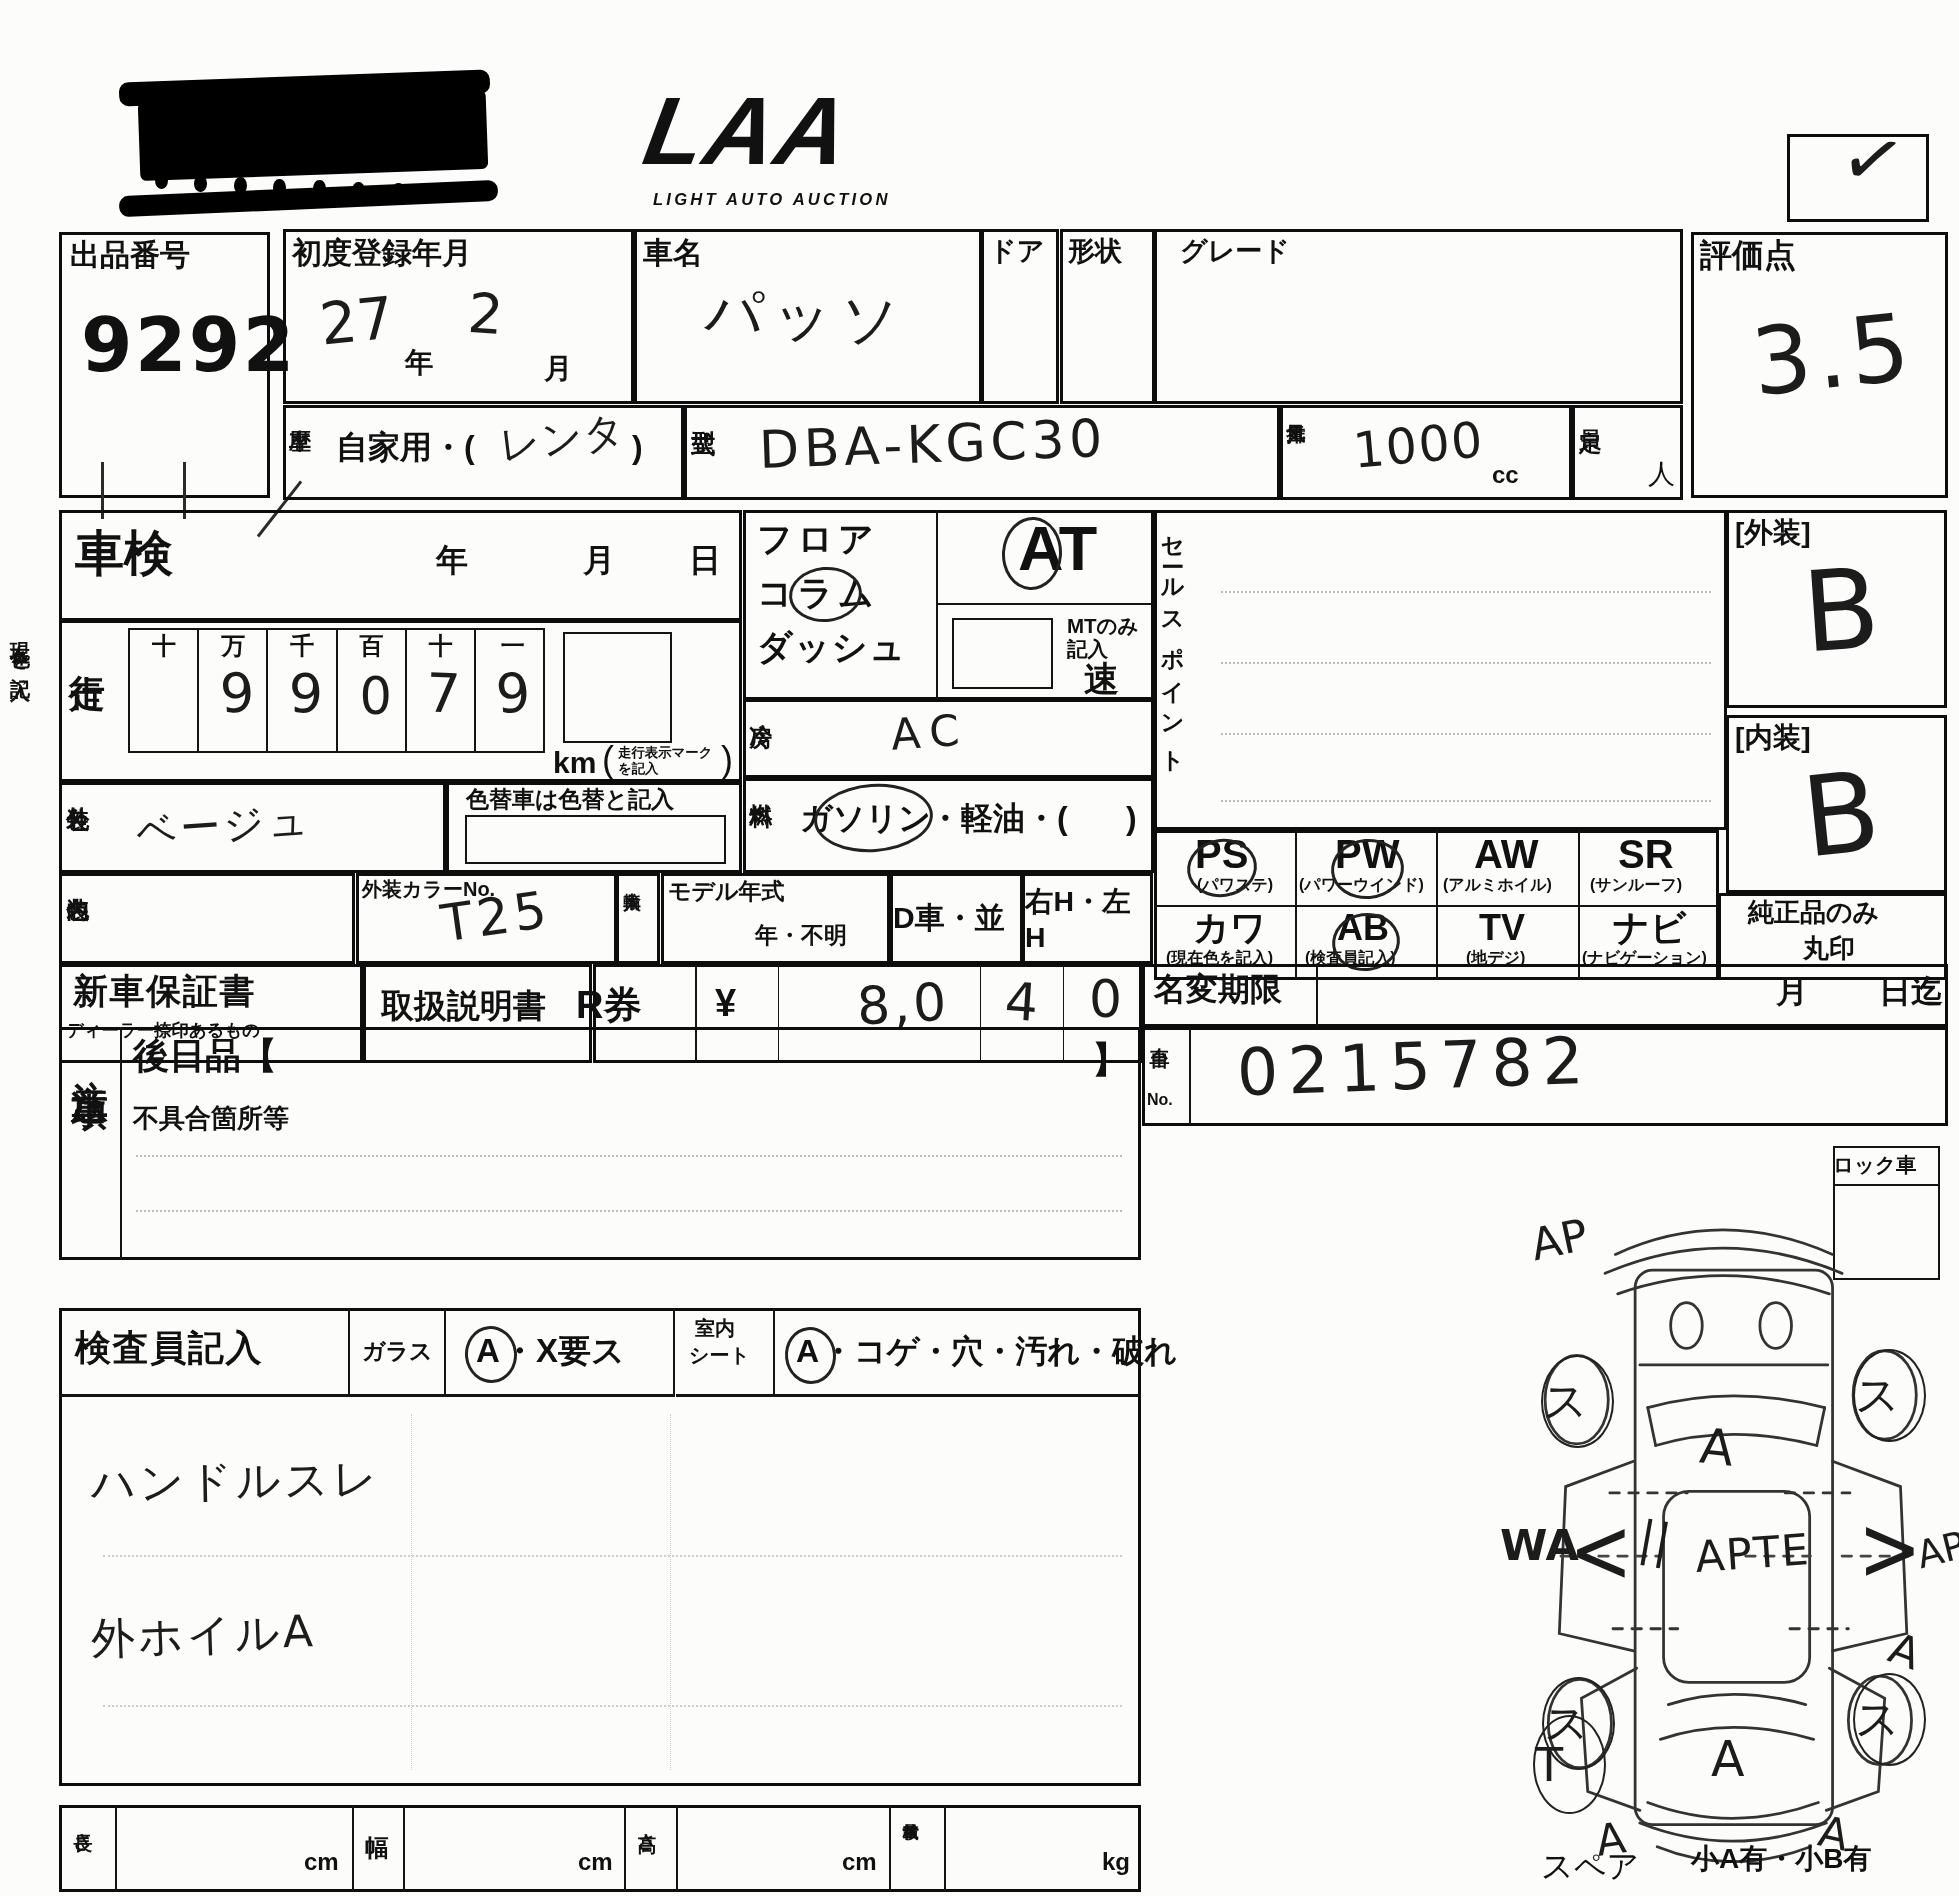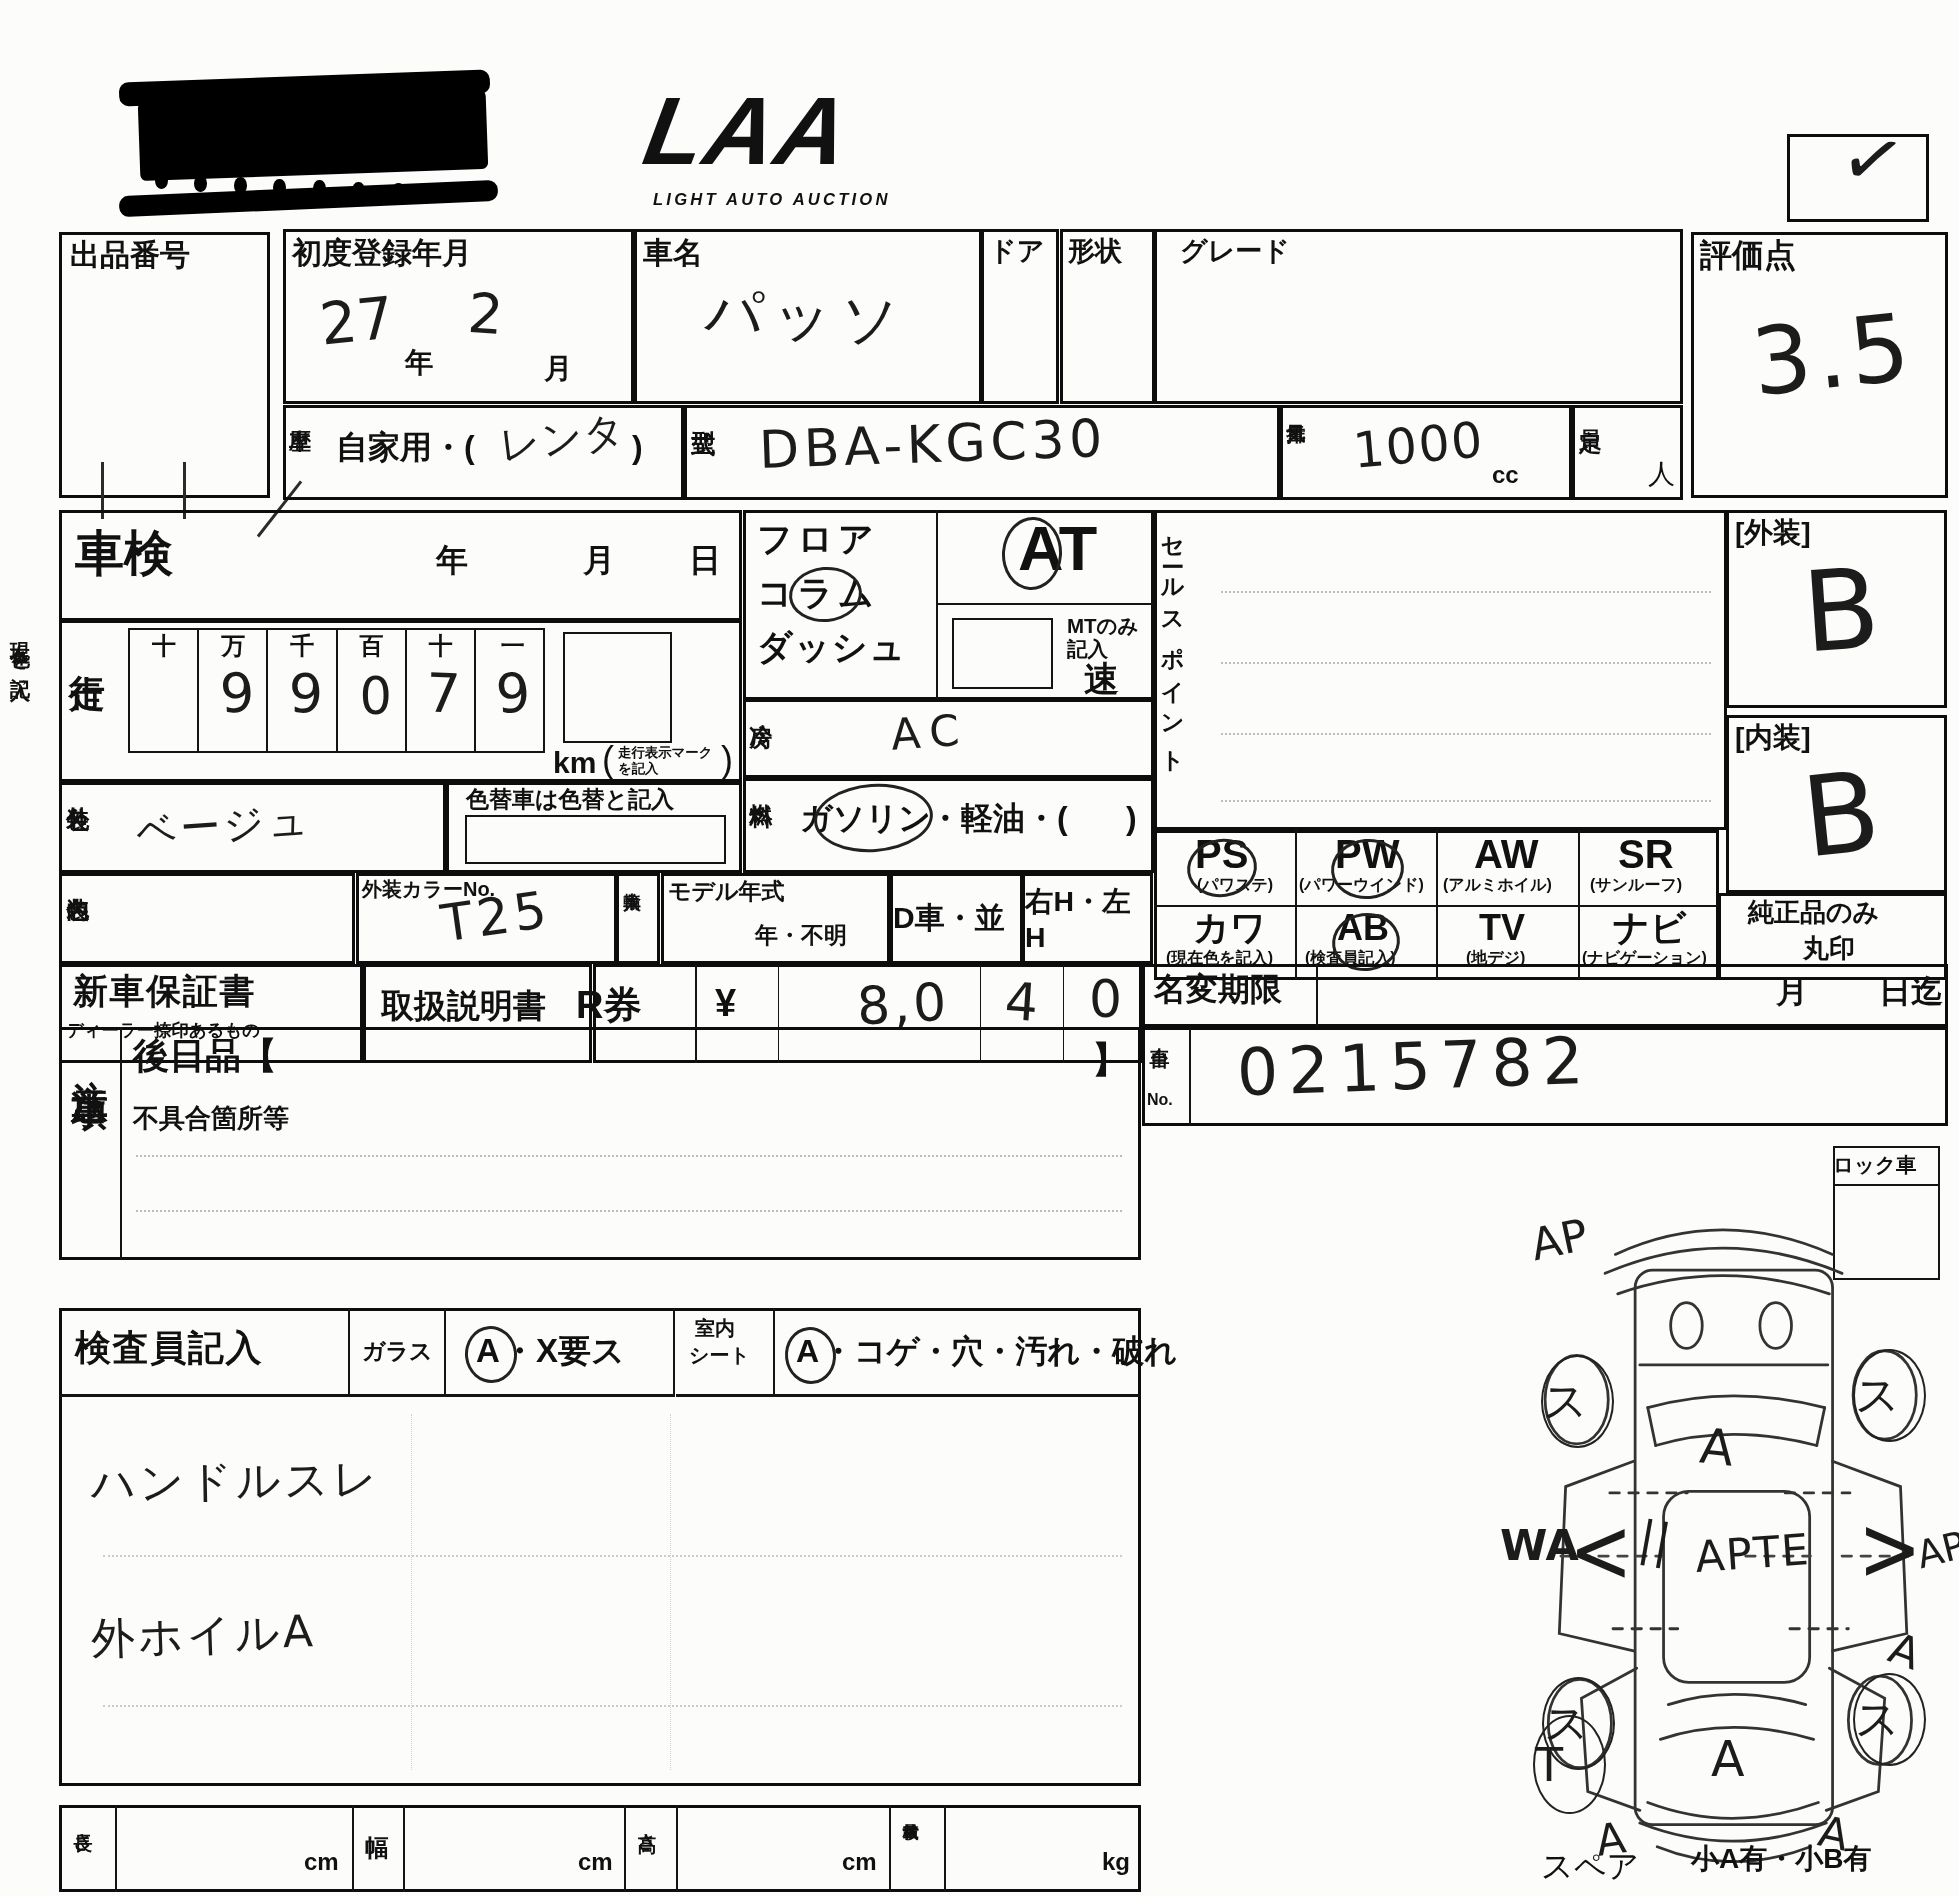--- a/index.html
+++ b/index.html
@@ -39,20 +39,21 @@
   </div>
 
   <div class="t" style="left:646px;top:81px;font-size:96px;font-weight:900;font-style:italic;transform:skewX(-10deg);letter-spacing:1.6px;">LAA</div>
   <div class="t" style="left:653px;top:191px;font-size:16.6px;font-weight:700;font-style:italic;letter-spacing:3.2px;">LIGHT AUTO AUCTION</div>
 
   <div class="bx4" style="left:1787px;top:134px;width:142px;height:88px;"></div>
   <div class="t hw" style="left:1841px;top:120px;font-size:76px;transform:rotate(12deg);">✓</div>
 
   <div class="bx4" style="left:59px;top:232px;width:211px;height:266px;"></div>
   <div class="t lb" style="left:70px;top:239px;font-size:30px;">出品番号</div>
+  <div class="t" style="left:81px;top:307px;font-size:74px;font-weight:800;letter-spacing:2.4px;font-family:'DejaVu Sans',sans-serif;">9292</div>
   <div class="pen" style="left:101px;top:462px;width:3.2px;height:57px;"></div>
   <div class="pen" style="left:183px;top:462px;width:3.2px;height:57px;"></div>
   <div class="pen" style="left:278px;top:474px;width:3.2px;height:70px;transform:rotate(38deg);"></div>
 
   <div class="bx4" style="left:283px;top:229px;width:351px;height:175px;"></div>
   <div class="t lb" style="left:292px;top:237px;font-size:30px;">初度登録年月</div>
   <div class="t hw" style="left:320px;top:291px;font-size:58px;transform:rotate(-6deg);">27</div>
   <div class="t lb" style="left:405px;top:348px;font-size:28.4px;">年</div>
   <div class="t hw" style="left:468px;top:286px;font-size:55px;transform:rotate(4deg);">2</div>
   <div class="t lb" style="left:544px;top:354px;font-size:28.4px;">月</div>

